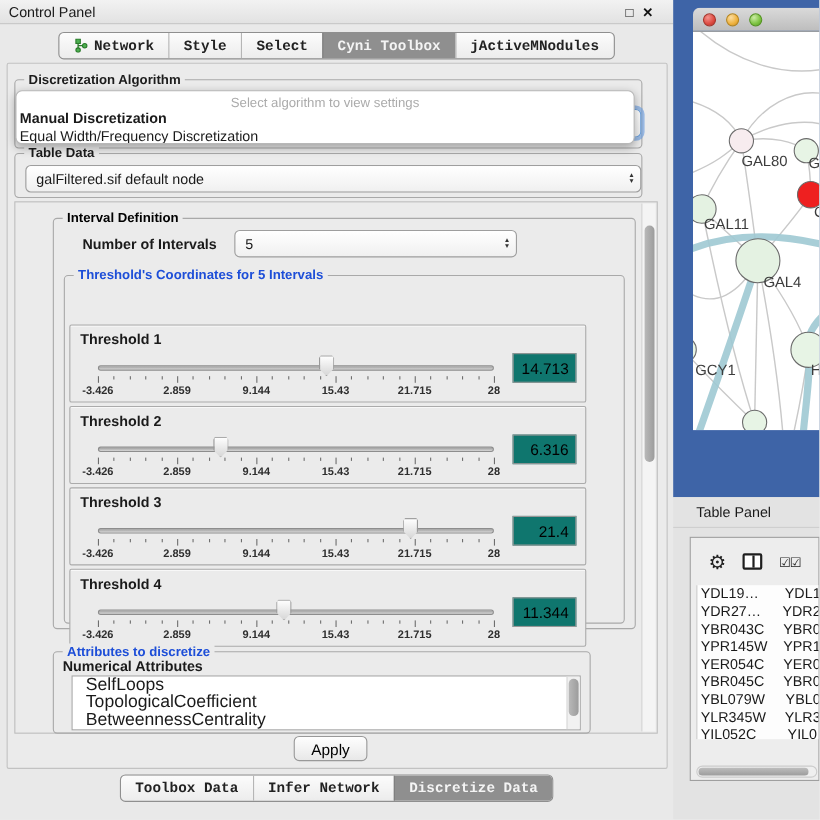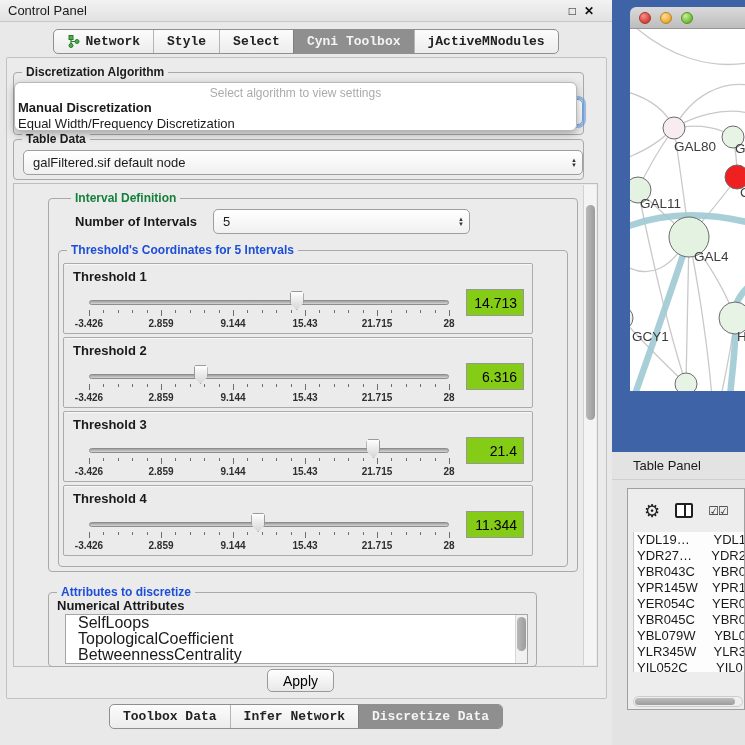--- a/index.html
+++ b/index.html
@@ -15,45 +15,45 @@
   #top-tabs { left:0; top:29px; width:612px; display:flex; justify-content:center; }
   .seg-bar { display:flex; border:1px solid #8F8F8F; border-radius:5px; overflow:hidden; background:linear-gradient(#FCFCFC,#ECECEC); height:25px;font-family:Liberation Mono, monospace; }
   .seg { display:flex; align-items:center; gap:5px; padding:0 13px; font-size:13px; font-weight:bold; border-left:1px solid #B5B5B5; color:#222; }
   .seg:first-child { border-left:none; }
   .seg.sel { background:#8F8F8F; color:#F4F4F4; border-left-color:#7E7E7E; }
 
   #outer-panel { left:6px; top:57px; width:601px; height:642px; background:#EBEBEB; border:1px solid #C2C2C2; border-radius:2px; }
 
   .group { position:absolute; border:1px solid #A9A9A9; border-radius:4px; }
   .gtitle { position:absolute; top:-8px; left:8px; background:#EBEBEB; padding:0 4px; font-size:12px; font-weight:bold; white-space:nowrap; }
-  .t-black { color:#1c1c1c; } .t-green { color:#15803d;margin-left:14px; } .t-blue { color:#1d4ed8; }
+  .t-black { color:#1c1c1c; } .t-green { color:#000000; } .t-blue { color:#1d4ed8; }
 
   .combo { position:absolute; background:linear-gradient(#FFFFFF,#F0F0F0); border:1px solid #9E9E9E; border-radius:5px; font-size:13px; display:flex; align-items:center; padding:0 9px; }
   .spin { position:absolute; right:5px; top:50%; transform:translateY(-50%); display:flex; flex-direction:column; line-height:5px; font-size:6px; color:#333; }
   .combo.focused { border:1px solid #6FA3DE; box-shadow:0 0 0 3px rgba(110,160,225,.65); }
 
   #algo-popup { left:14px; top:82px; width:563px; height:49px; background:#FFFFFF; border:1px solid #B8B8B8; border-radius:6px; box-shadow:0 3px 9px rgba(0,0,0,.3); z-index:30; font-size:13px; overflow:hidden; }
   #algo-popup .ph { text-align:center; color:#ABABAB; font-size:12px; padding-top:3px; }
   #algo-popup .opt { padding:0 3px; line-height:16px; }
   #algo-popup .opt.hl { font-weight:bold; }
 
   #scrollpane { left:13px; top:183px; width:585px; height:484px; border:1px solid #BDBDBD; background:#EBEBEB; }
   .vscroll { position:absolute; top:1px; bottom:1px; right:1px; width:13px; background:#F4F4F4; border-left:1px solid #D2D2D2; }
   .vthumb { position:absolute; left:2px; width:9px; border-radius:5px; background:linear-gradient(90deg,#B9B9B9,#9C9C9C); }
 
   .lbl-bold { font-weight:bold; font-size:13px; }
 
-  .th-row { position:absolute; left:63px; width:470px; height:71px; background:#EBEBEB; border:1px solid #ABABAB; border-radius:2px; box-shadow:inset 0 1px 0 #F8F8F8; }
+  .th-row { position:absolute; left:63px; width:470px; height:71px; background:#EBEBEB; border:1px solid #ABABAB; border-radius:2px; box-shadow:inset 0 1px 0 #F8F8F8;margin-top:32px; }
   .th-label { position:absolute; left:9px; top:5px; font-size:13px; font-weight:bold; }
   .track { position:absolute; left:25px; top:36px; width:360px; height:5px; border-radius:3px; background:linear-gradient(#9E9E9E,#D6D6D6); border:1px solid #8D8D8D; }
   .handle { position:absolute; width:14px; height:19px; top:27px; background:linear-gradient(#FEFEFE,#D7D7D7); border:1px solid #9A9A9A; clip-path:polygon(50% 100%, 0 62%, 0 14%, 14% 0, 86% 0, 100% 14%, 100% 62%); }
   .tick { position:absolute; width:1px; background:#6E6E6E; top:46px; }
   .tick.major { height:6px; } .tick.minor { height:3px; }
   .tick-lbl { position:absolute; top:54px; font-size:10px; font-weight:bold; color:#2e2e2e; transform:translateX(-50%); white-space:nowrap; }
-  .th-value { position:absolute; right:8px; top:25px; width:58px; height:27px; background:#84cc16; border:1px solid #979797; font-size:14px; text-align:right; padding-right:6px; font-family:"Liberation Sans",sans-serif; }
+  .th-value { position:absolute; right:8px; top:25px; width:58px; height:27px; background:#0f766e; border:1px solid #979797; font-size:14px; text-align:right; padding-right:6px; font-family:"Liberation Sans",sans-serif; }
 
   #attr-list { position:absolute; left:65px; top:614px; width:463px; height:50px; background:#fff; border:1px solid #A5A5A5; overflow:hidden; font-size:16px; }
   #attr-list .item { padding-left:12px; line-height:16px; }
   #attr-scroll { position:absolute; right:0; top:0; bottom:0; width:12px; background:#F1F1F1; border-left:1px solid #D8D8D8; }
   #attr-scroll .vthumb { top:2px; height:34px; left:1px; }
 
   .push-btn { position:absolute; background:linear-gradient(#FEFEFE,#E8E8E8); border:1px solid #999; border-radius:5px; font-size:14px; text-align:center; }
 
   #bottom-tabs { left:0; top:704px; width:612px; display:flex; justify-content:center; }
 

